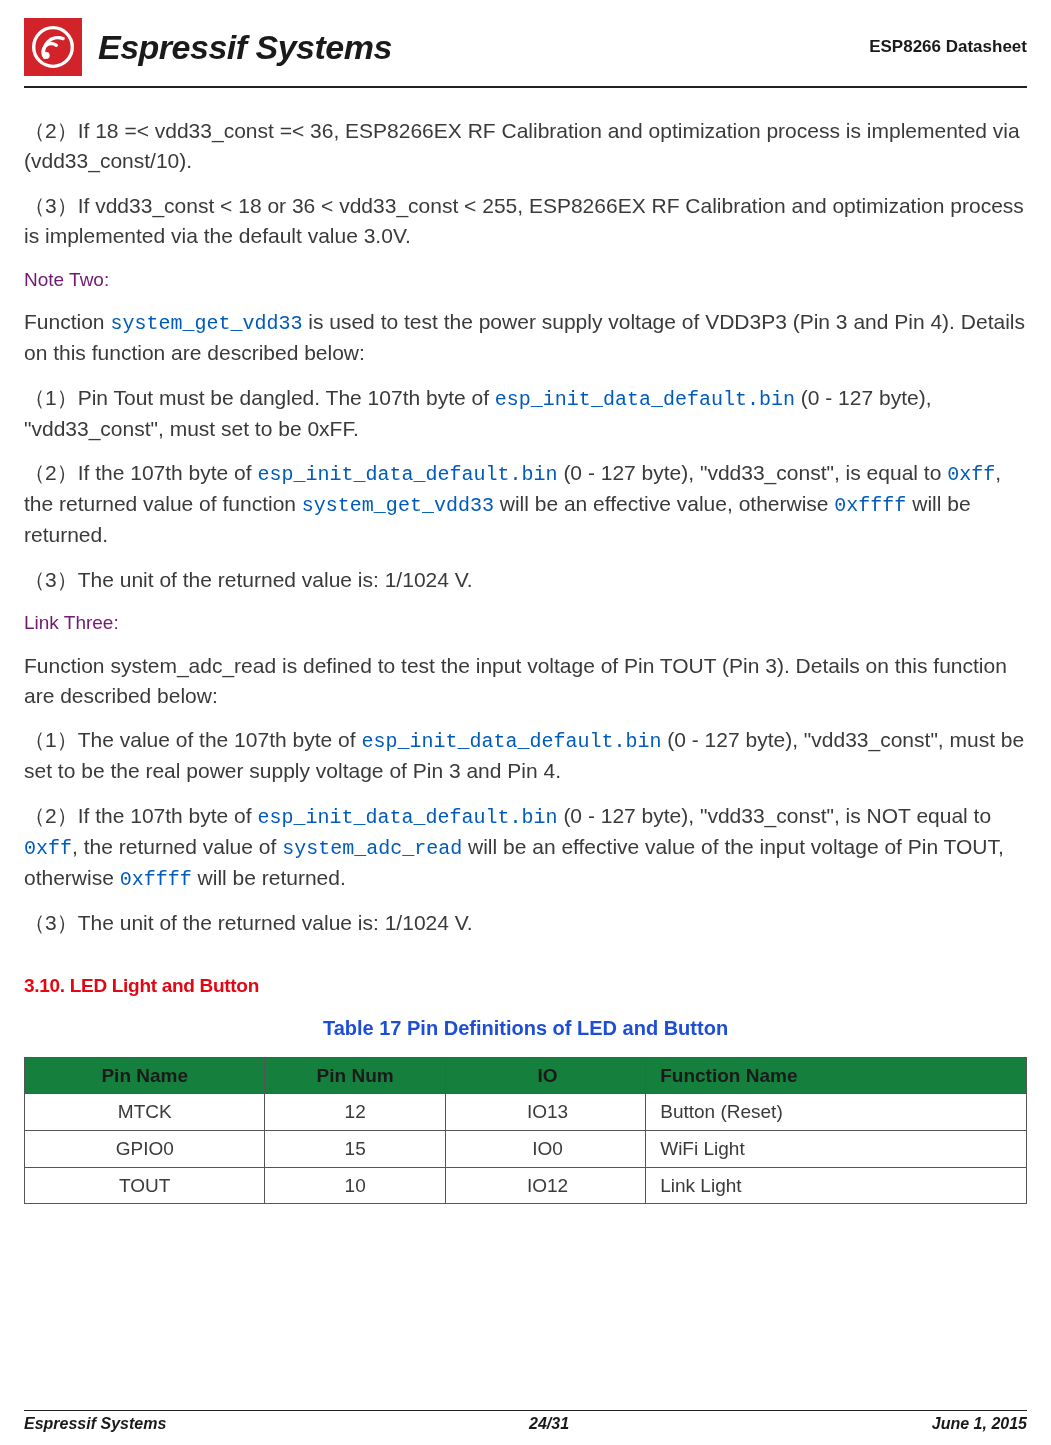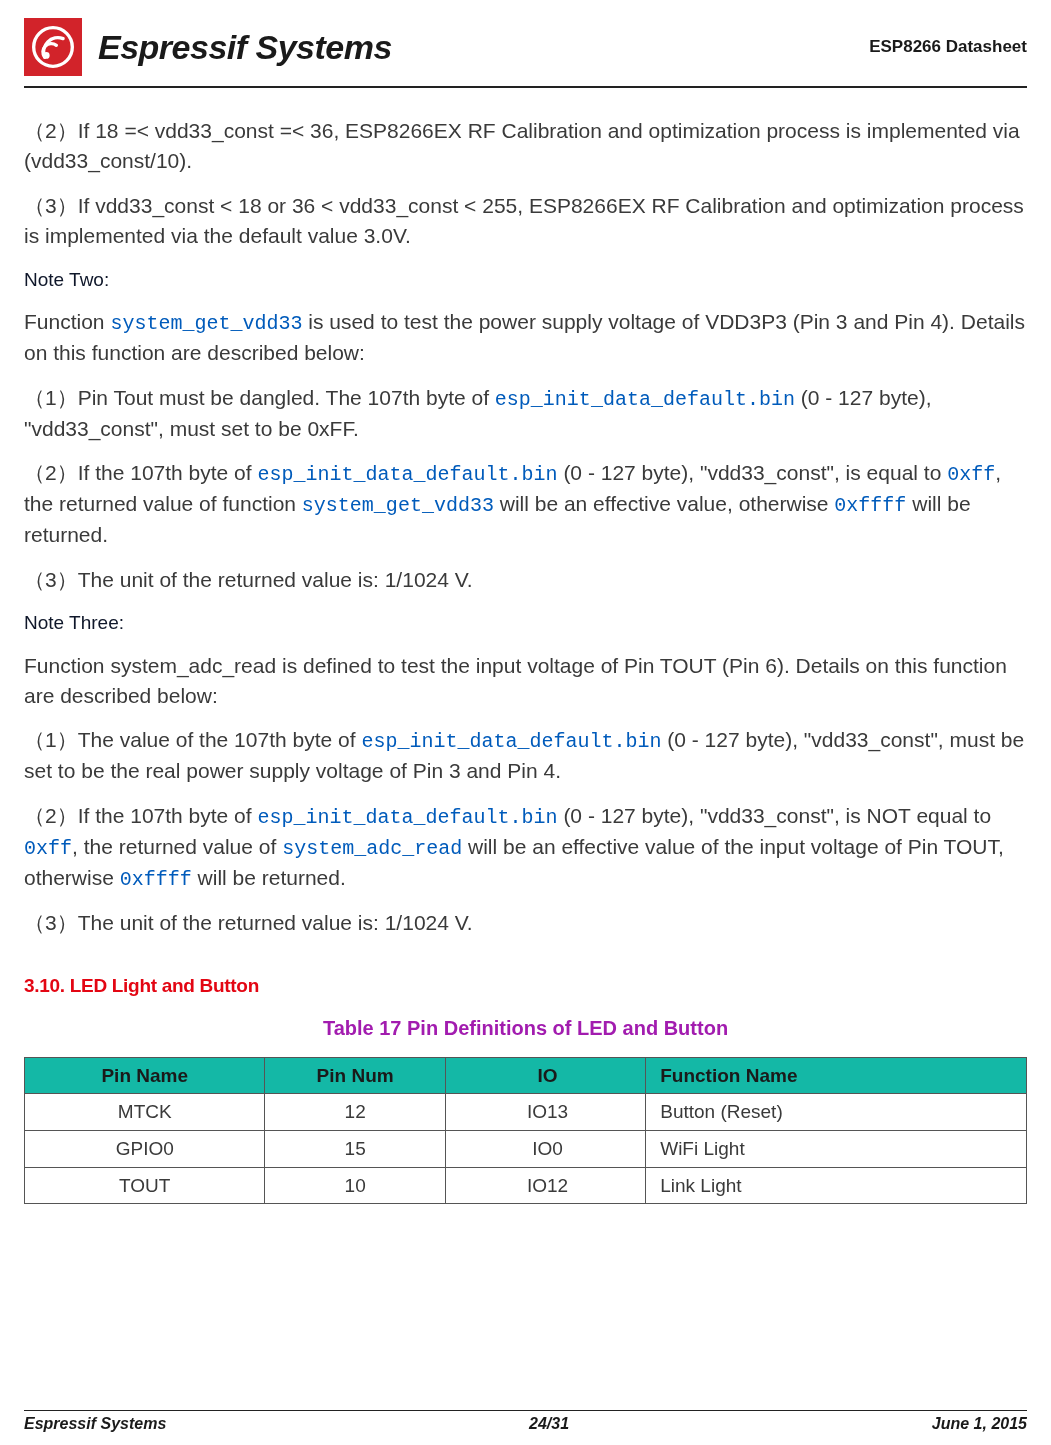--- a/index.html
+++ b/index.html
@@ -46,21 +46,21 @@
     font-weight: 700;
     color: #1a1a1a;
   }
   .content {
     font-size: 21px;
     line-height: 1.45;
     color: #3a3a3a;
   }
   .content p { margin-bottom: 14px; }
   .note-head {
-    color: #0f172a;
+    color: #701a75;
     font-size: 19px;
     font-family: Arial, sans-serif;
     margin-top: 8px;
     margin-bottom: 10px;
   }
   .code {
     font-family: "Andale Mono", "Courier New", monospace;
     color: #005bbb;
     font-size: 20px;
   }
@@ -71,33 +71,33 @@
     margin-top: 34px;
     margin-bottom: 18px;
     letter-spacing: -0.3px;
   }
   .tbl-caption {
     text-align: center;
     font-weight: 700;
     font-size: 20px;
     margin-top: 14px;
     margin-bottom: 6px;
-    color: #a21caf;
+    color: #1d4ed8;
   }
   table {
     width: 100%;
     border-collapse: collapse;
     font-size: 19px;
   }
   th, td {
     border: 1px solid #555;
     padding: 4px 10px;
   }
   th {
-    background: #14b8a6;
+    background: #15803d;
     font-weight: 700;
     color: #1a1a1a;
   }
   td.c { text-align: center; }
   th:nth-child(1), td:nth-child(1) { width: 24%; text-align: center; }
   th:nth-child(2), td:nth-child(2) { width: 18%; text-align: center; }
   th:nth-child(3), td:nth-child(3) { width: 20%; text-align: center; padding-left: 14px; }
   th:nth-child(4), td:nth-child(4) { width: 38%; text-align: left; }
   th:nth-child(4) { padding-left: 14px; }
   td:nth-child(4) { padding-left: 14px; }
@@ -145,22 +145,22 @@
     <span>Function </span><span class="code">system_get_vdd33</span><span> is used to test the power supply voltage of VDD3P3 (Pin 3 and Pin 4). Details on this function are described below:</span>
   </p>
   <p>
     <span>（1）Pin Tout must be dangled. The 107th byte of </span><span class="code">esp_init_data_default.bin</span><span> (0 - 127 byte), "vdd33_const", must set to be 0xFF.</span>
   </p>
   <p>
     <span>（2）If the 107th byte of </span><span class="code">esp_init_data_default.bin</span><span> (0 - 127 byte), "vdd33_const", is equal to </span><span class="code">0xff</span><span>, the returned value of function </span><span class="code">system_get_vdd33</span><span> will be an effective value, otherwise </span><span class="code">0xffff</span><span> will be returned.</span>
   </p>
   <p>（3）The unit of the returned value is: 1/1024 V.</p>
 
-  <p class="note-head">Note Three:</p>
-  <p>Function system_adc_read is defined to test the input voltage of Pin TOUT (Pin 6). Details on this function are described below:</p>
+  <p class="note-head">Link Three:</p>
+  <p>Function system_adc_read is defined to test the input voltage of Pin TOUT (Pin 3). Details on this function are described below:</p>
   <p>
     <span>（1）The value of the 107th byte of </span><span class="code">esp_init_data_default.bin</span><span> (0 - 127 byte), "vdd33_const", must be set to be the real power supply voltage of Pin 3 and Pin 4.</span>
   </p>
   <p>
     <span>（2）If the 107th byte of </span><span class="code">esp_init_data_default.bin</span><span> (0 - 127 byte), "vdd33_const", is NOT equal to </span><span class="code">0xff</span><span>, the returned value of </span><span class="code">system_adc_read</span><span> will be an effective value of the input voltage of Pin TOUT, otherwise </span><span class="code">0xffff</span><span> will be returned.</span>
   </p>
   <p>（3）The unit of the returned value is: 1/1024 V.</p>
 
   <p class="sec-head">3.10.    LED Light and Button</p>
 

